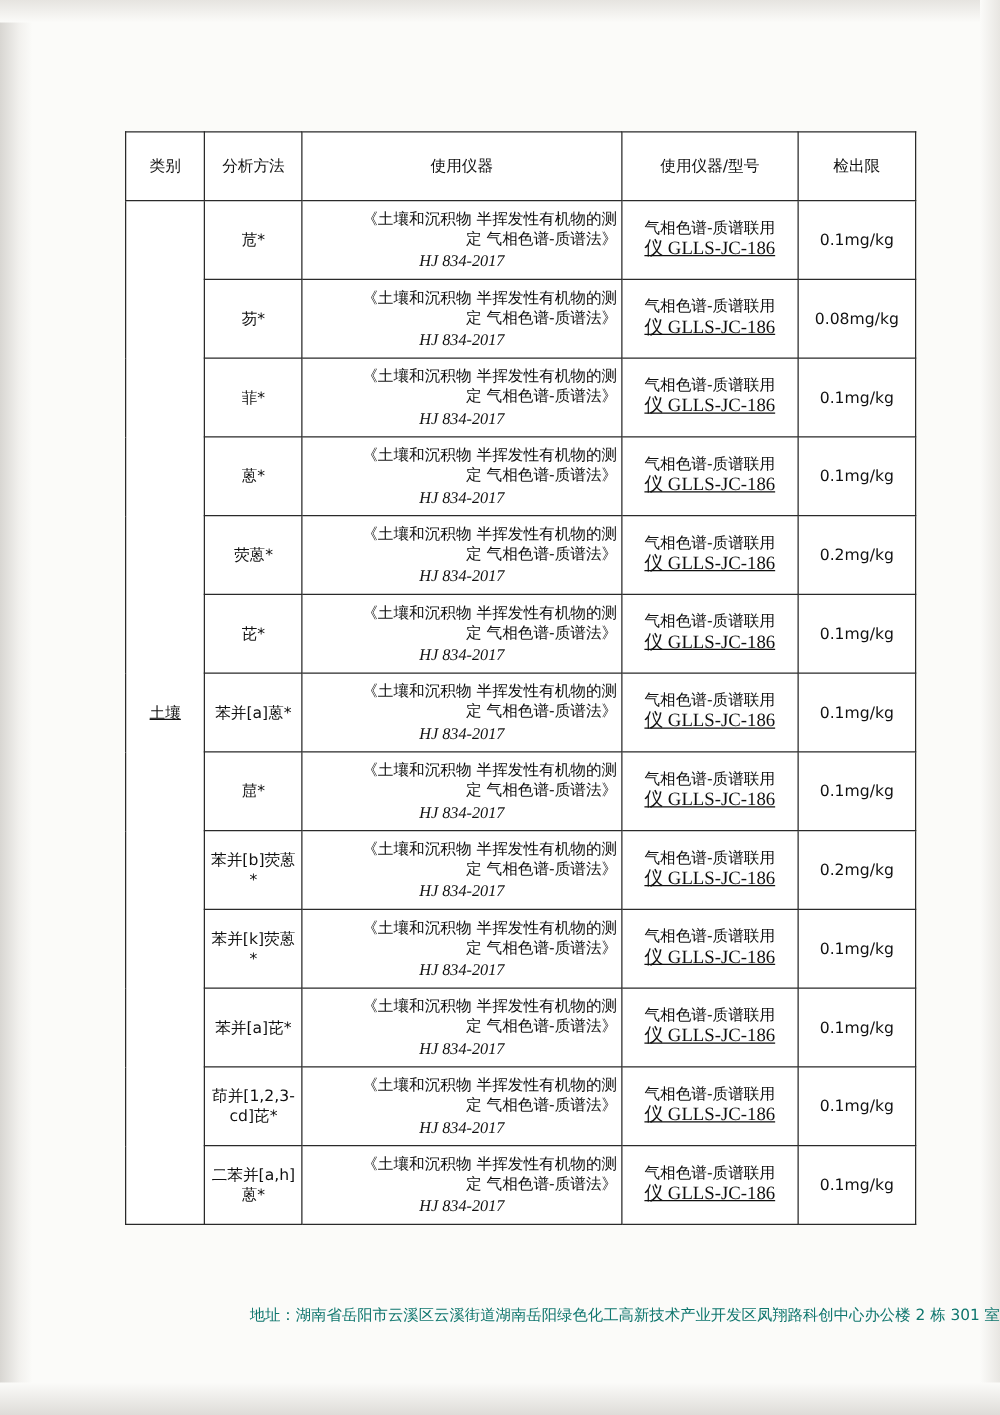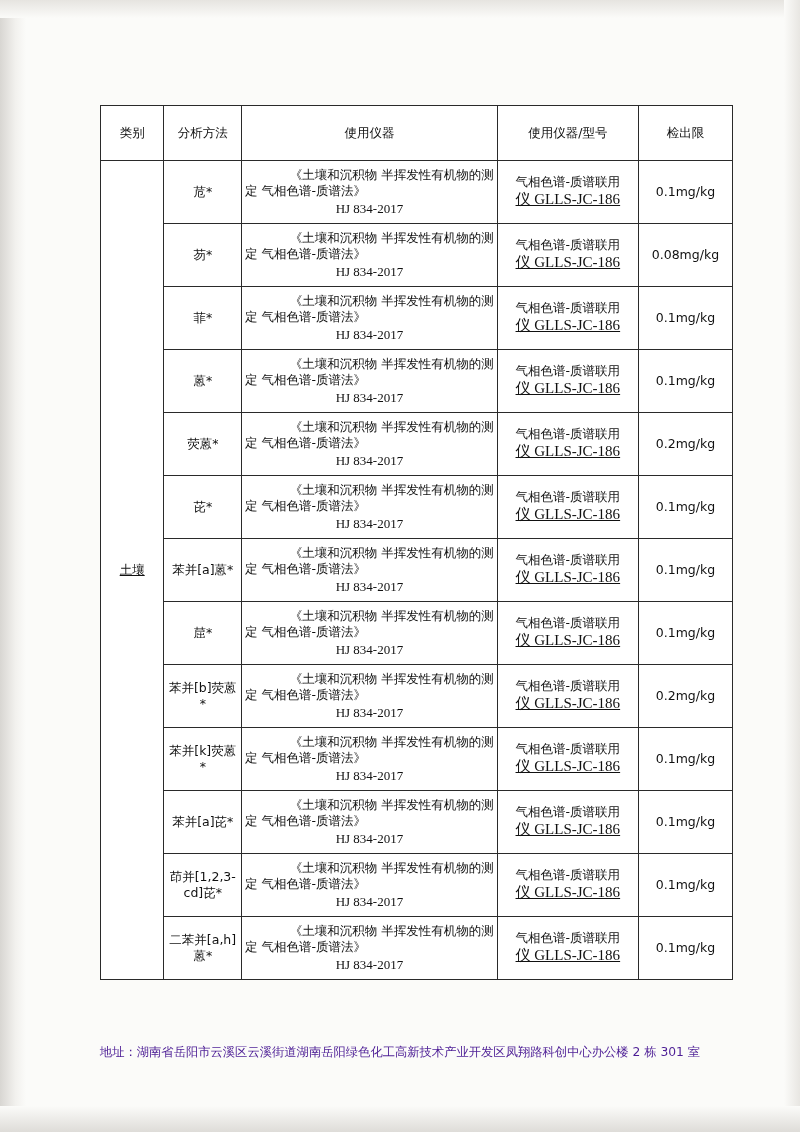--- a/index.html
+++ b/index.html
@@ -91,45 +91,45 @@
   td.item-cell {
     font-size: 13px;
     line-height: 1.3;
   }
   td.method-cell {
     font-size: 12.4px;
     line-height: 1.45;
     padding: 4px 6px;
   }
   td.method-cell .l1 { display: block; text-align: right; }
-  td.method-cell .l2 { display: block; text-align: left; }
-  td.method-cell .l3 { display: block; text-align: center; font-family: "Liberation Serif", serif; font-size: 13px;}
+  td.method-cell .l2 { display: block; text-align: right; }
+  td.method-cell .l3 { display: block; text-align: center; font-family: "Liberation Serif", serif; font-size: 13px; font-style: italic;}
   td.instr-cell {
     font-size: 12.4px;
     line-height: 1.5;
     text-align: left;
     padding-left: 6px;
   }
   td.instr-cell .i1 { display: block; }
   td.instr-cell .i2 { display: block; font-family: "Liberation Serif", serif; font-size: 15px; text-decoration: underline; }
   td.lod-cell {
     font-size: 13px;
     font-family: "Liberation Serif", serif;
   }
 
   .row-tall td { height: 58px; }
 
   .footer-address {
     position: absolute;
     left: 0;
     top: 1044px;
     width: 800px;
-    text-align: center;
+    text-align: right;
     font-size: 12.3px;
-    color: #4c1d95;
+    color: #0f766e;
     font-family: "DejaVu Sans", sans-serif;
   }
   .footer-page {
     position: absolute;
     left: 0;
     top: 1070px;
     width: 800px;
     text-align: center;
     font-size: 13px;
     font-family: "DejaVu Sans", sans-serif;

